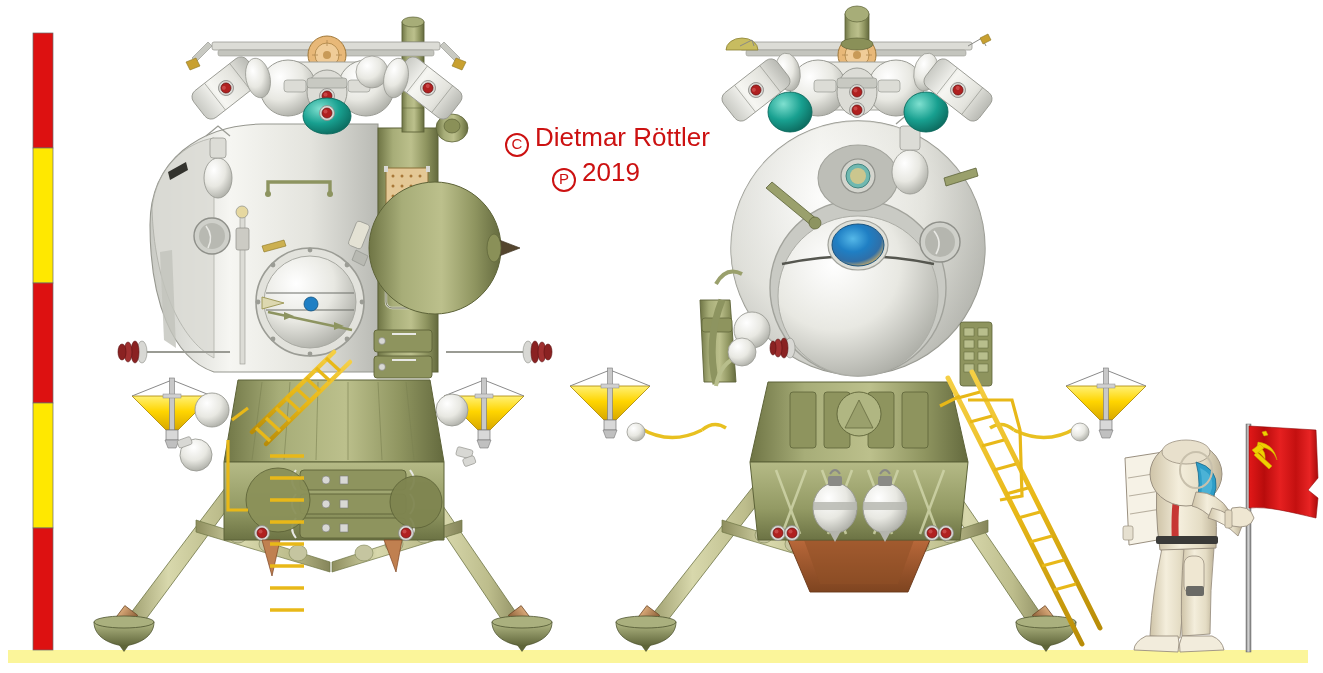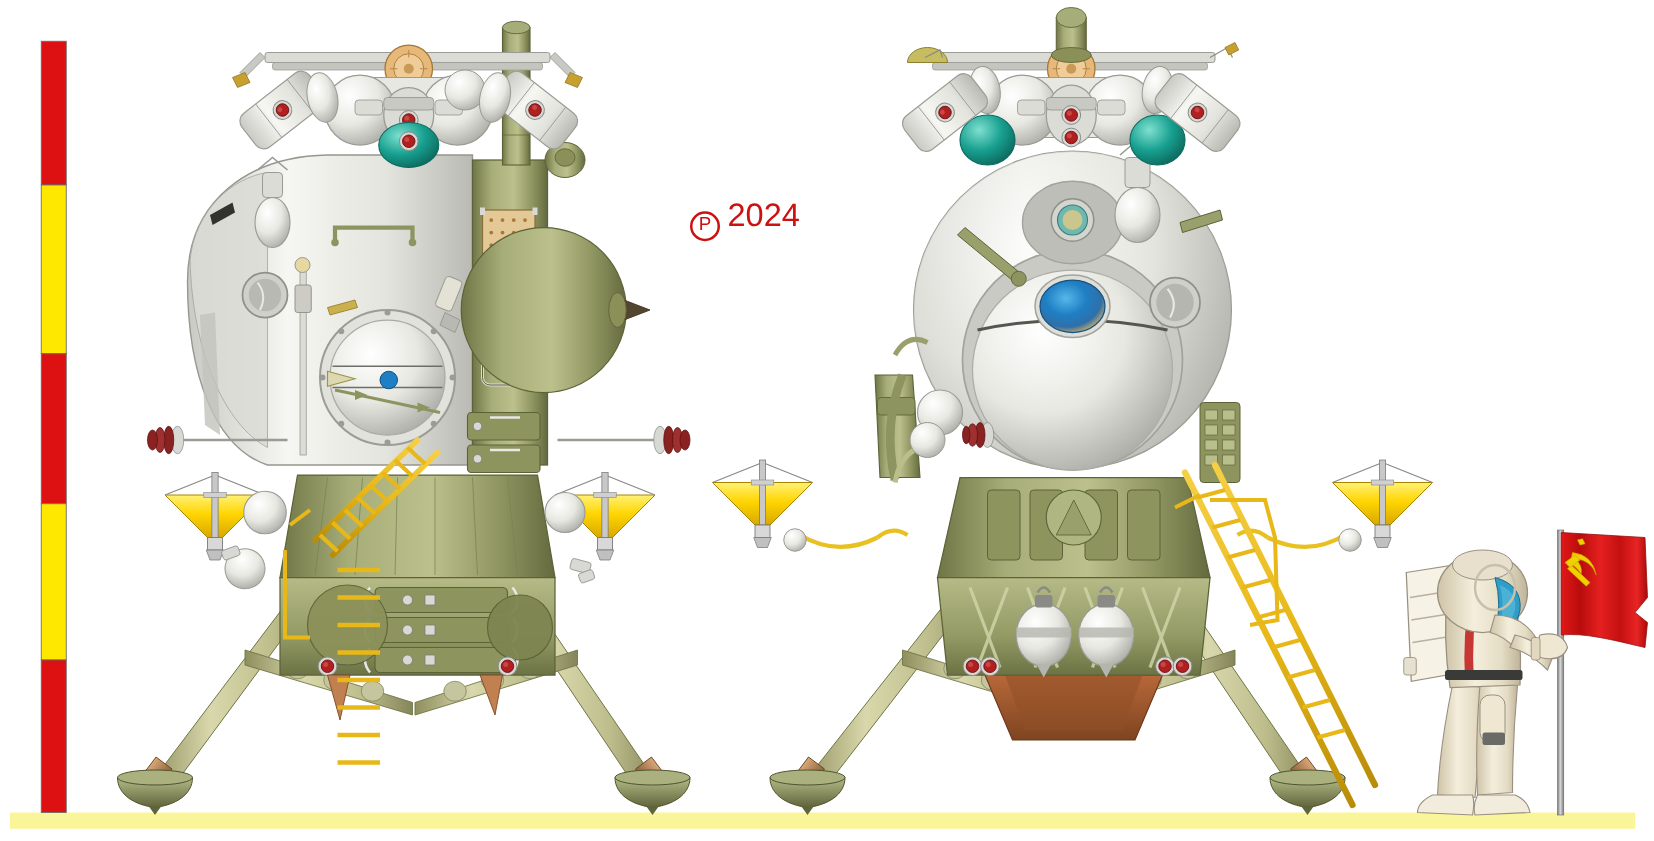--- a/index.html
+++ b/index.html
@@ -713,17 +713,20 @@
         <path d="M1196,492 q22,0 34,20 q-4,10 -16,8 q-12,-12 -22,-14 Z" fill="url(#gSuit)" stroke="#9a9080" stroke-width="0.9"></path>
         <path d="M1212,508 q18,4 30,18 l-4,10 q-14,-14 -30,-18 Z" fill="url(#gSuit)" stroke="#9a9080" stroke-width="0.9"></path>
 
         <path d="M1232,508 q18,-4 22,10 q-4,12 -22,8 q-4,-10 0,-18 Z" fill="#efe7d2" stroke="#9a9080" stroke-width="0.9"></path>
         <rect x="1225" y="510" width="7" height="18" rx="2" fill="#e2d8c0" stroke="#9a9080" stroke-width="0.7"></rect>
       </g>
     </g>
 
   </svg>
 
+  <div class="copy-text" id="copy-line1" style="color: rgb(204, 17, 17);">
+    <span class="csym" style="border-color: rgb(204, 17, 17);">C</span><span>Dietmar Röttler</span>
+  </div>
   <div class="copy-text" id="copy-line2" style="color: rgb(204, 17, 17);">
-    <span class="csym" style="border-color: rgb(204, 17, 17);">P</span><span>2024</span>
+    <span class="csym" style="border-color: rgb(204, 17, 17);">P</span><span>2019</span>
   </div>
 
 </div>
 
 </body></html>

